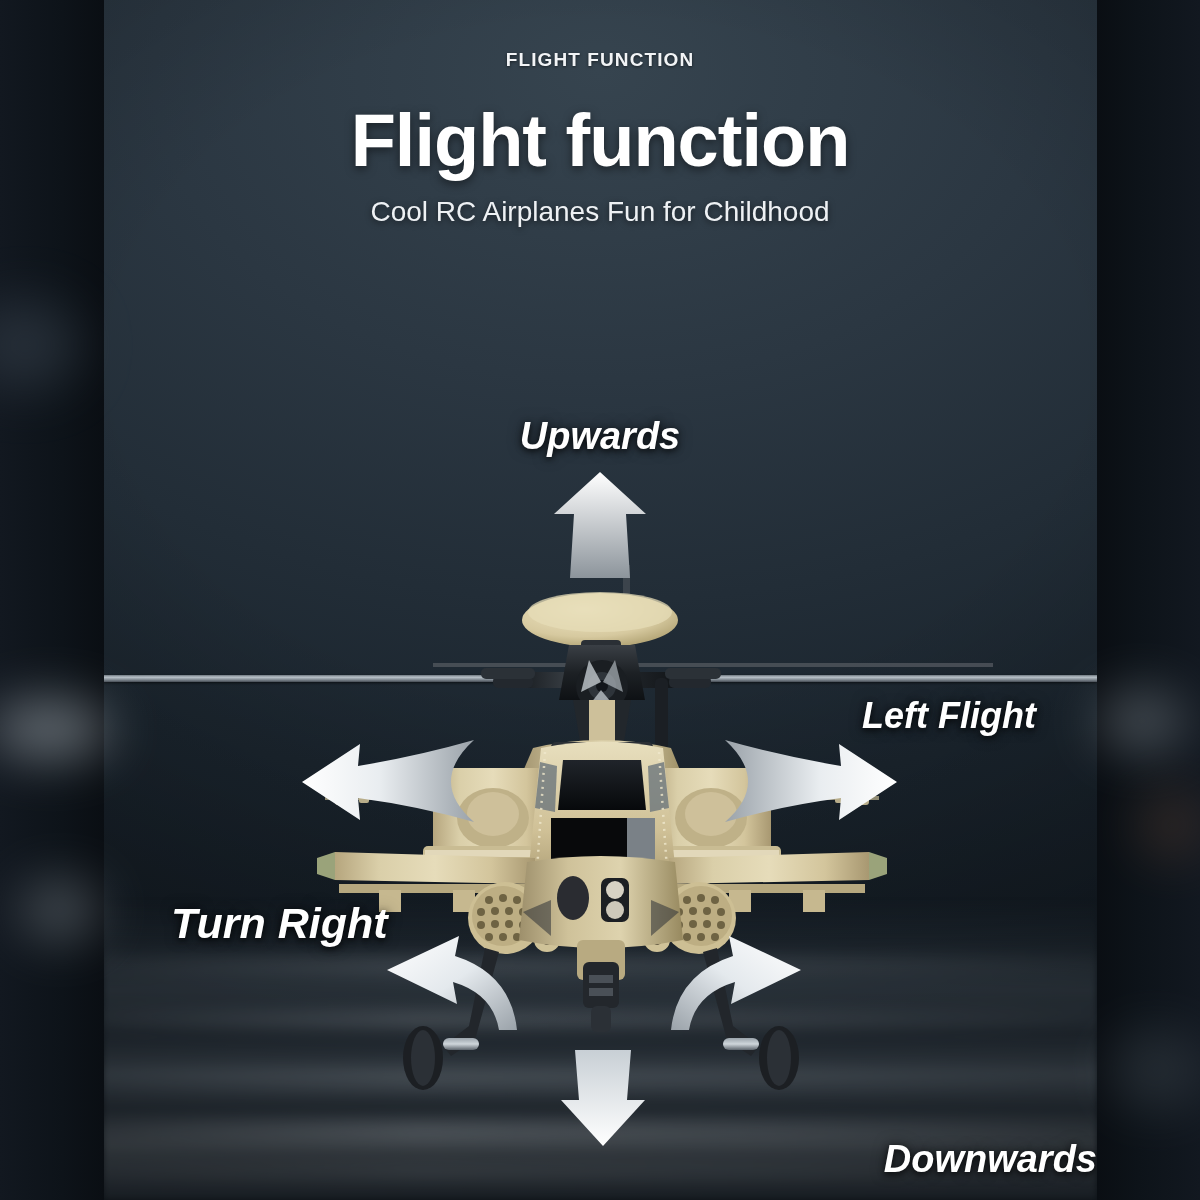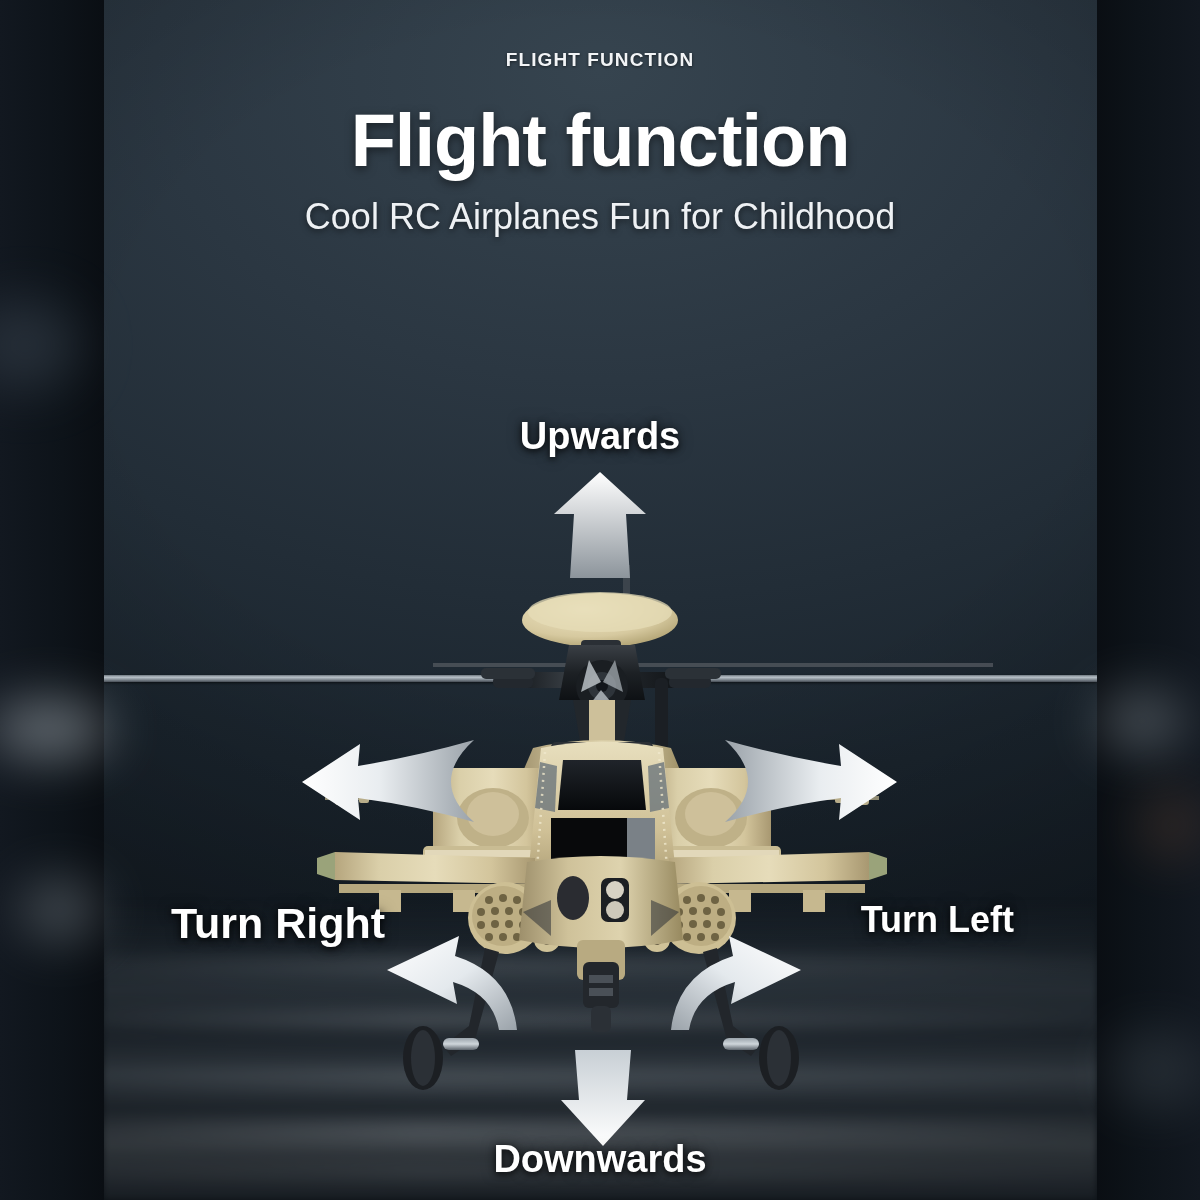--- a/index.html
+++ b/index.html
@@ -45,28 +45,28 @@
     filter:blur(9px); background:linear-gradient(90deg,rgba(190,200,208,0) 0%,rgba(190,200,208,.55) 35%,rgba(190,200,208,.35) 65%,rgba(190,200,208,0) 100%); }
 
   
   .kicker { position:absolute; top:49px; left:0; width:994px; text-align:center;
     font-size:19px; font-weight:bold; letter-spacing:1.1px; color:#f2f4f6;
     text-shadow:0 1px 3px rgba(0,0,0,.55); z-index:20; }
   .title { position:absolute; top:98px; left:0; width:994px; text-align:center;
     font-size:74px; font-weight:bold; color:#ffffff; letter-spacing:-1px;
     text-shadow:0 3px 10px rgba(0,0,0,.5); z-index:20; }
   .subtitle { position:absolute; top:196px; left:0; width:994px; text-align:center;
-    font-size:36px; font-weight:normal; color:#eef1f4;
+    font-size:28px; font-weight:normal; color:#eef1f4;
     text-shadow:0 2px 6px rgba(0,0,0,.55); z-index:20; }
 
   
   .dirlabel { position:absolute; font-weight:bold; color:#ffffff; z-index:30;
-    text-shadow:0 2px 6px rgba(0,0,0,.75), 0 0 14px rgba(0,0,0,.5); white-space:nowrap; }
+    text-shadow:0 2px 6px rgba(0,0,0,.75), 0 0 14px rgba(0,0,0,.5); white-space:nowrap;font-style:italic; }
   #lbl-up    { top:415px; left:0; width:994px; text-align:center; font-size:38px; }
-  #lbl-down  { top:1138px; left:0; width:994px; text-align:center; font-size:38px; }
+  #lbl-down  { top:1138px; left:0; width:994px; text-align:right; font-size:38px; }
   #lbl-rf    { top:702px; left:36px;  font-size:36px; }
   #lbl-lf    { top:695px; right:61px; font-size:36px; }
   #lbl-tr    { top:899px; left:68px;  font-size:43px; }
   #lbl-tl    { top:899px; right:83px; font-size:36px; }
 
   
   .arrow { position:absolute; z-index:29; }
   #arr-up   { left:427px; top:470px; width:140px; height:110px; }
   #arr-down { left:430px; top:1048px; width:140px; height:100px; }
   #arr-left { left:195px; top:738px; width:180px; height:86px; }
@@ -401,22 +401,22 @@
         <stop offset="0" stop-color="#9aa2a9"></stop>
             <stop offset="0.5" stop-color="#e4e9ed"></stop>
             <stop offset="1" stop-color="#ffffff"></stop>
           </linearGradient>
         </defs>
       <path d="M4 96 Q10 40 66 22 L62 2 L134 36 L64 70 L68 48 Q28 60 22 96 Z" fill="url(#gcr)"></path>
     </svg>
 
     <div class="dirlabel" id="lbl-up">Upwards</div>
     <div class="dirlabel" id="lbl-down">Downwards</div>
+    <div class="dirlabel" id="lbl-lf">Left Flight</div>
     <div class="dirlabel" id="lbl-tr">Turn Right</div>
-    <div class="dirlabel" id="lbl-tl">Turn Left</div>
   </div>
 
   <div class="frame-strip left">
     <div class="blurblob" style="left:-10px; top:700px; width:120px; height:58px; background:#aeb7be; opacity:.55;"></div>
     <div class="blurblob" style="left:20px; top:880px; width:80px; height:60px; background:#9aa3ab; opacity:.4;"></div>
     <div class="blurblob" style="left:-30px; top:300px; width:110px; height:90px; background:#3c4753; opacity:.5;"></div>
   </div>
   <div class="frame-strip right">
     <div class="blurblob" style="left:0px; top:690px; width:90px; height:62px; background:#8b949c; opacity:.45;"></div>
     <div class="blurblob" style="left:40px; top:790px; width:70px; height:70px; background:#6b4a38; opacity:.35;"></div>

